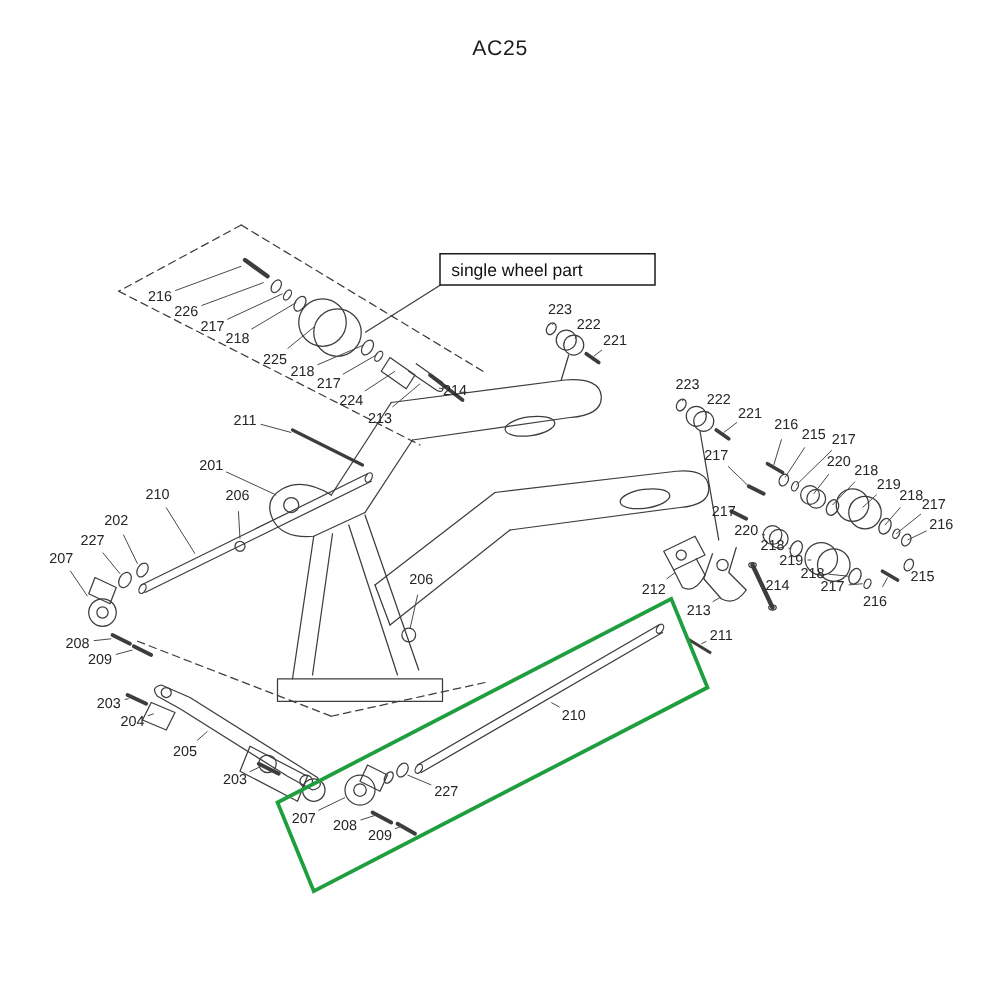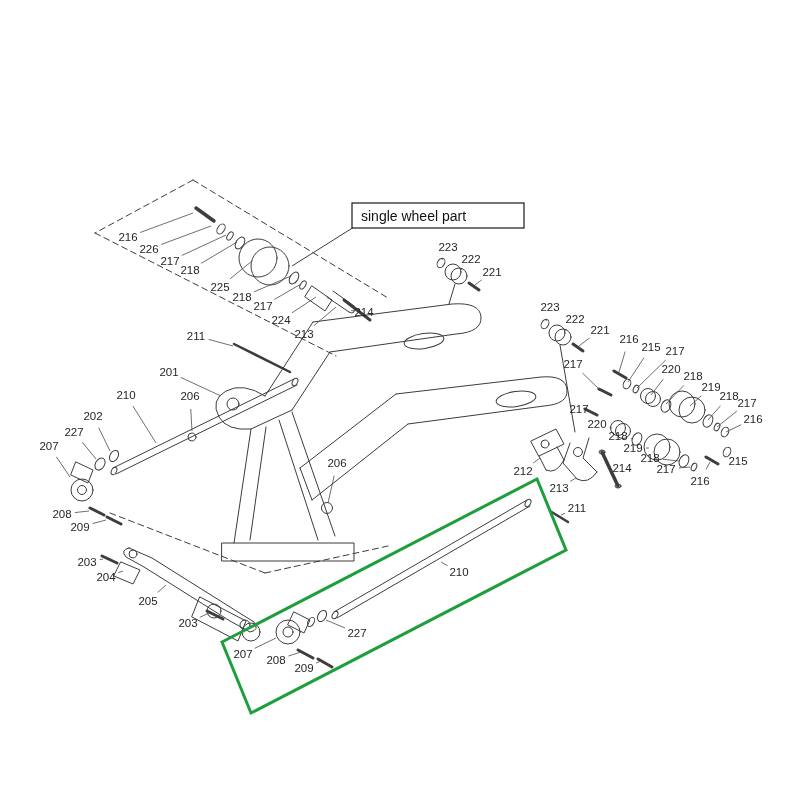--- a/index.html
+++ b/index.html
@@ -29,20 +29,21 @@
     font-family: "Liberation Sans", sans-serif;
     font-size: 14px;
     fill: #111111;
   }
   [data-name="leader-lines"] line { stroke: #4a4a4a; stroke-width: 0.8; }
 </style>
 </head>
 <body>
 
 <div class="page" data-name="exploded-parts-diagram-page">
+  <div class="title" data-name="page-title">AC25</div>
 
   <svg class="diagram" width="800" height="800" viewBox="0 0 800 800" data-name="exploded-diagram-canvas">
 
     <g data-name="line-art" stroke-width="1" fill="none" stroke-linecap="round" stroke-linejoin="round" stroke="#3d3d3d">
 
       <g data-name="explosion-guide-lines">
         <path d="M193,180 L95,233" stroke-dasharray="6,4"></path>
         <path d="M193,180 L388,298" stroke-dasharray="6,4"></path>
         <path d="M95,233 L336,356" stroke-dasharray="6,4"></path>
         <path d="M110,513 L265,573" stroke-dasharray="6,4"></path>

